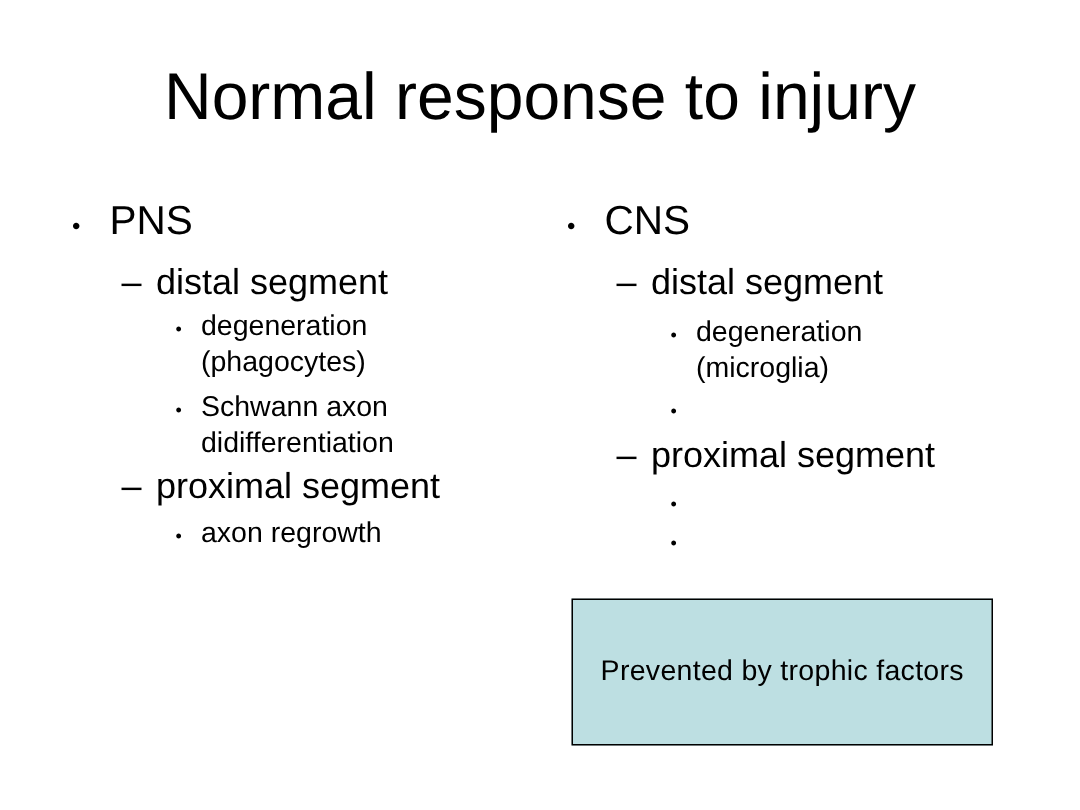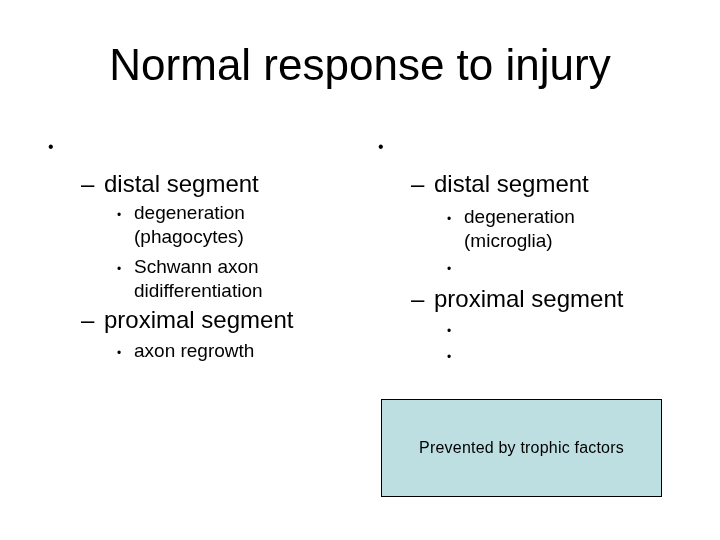--- a/index.html
+++ b/index.html
@@ -73,35 +73,36 @@
     top: 399px;
     width: 281px;
     height: 98px;
     box-sizing: border-box;
     border: 1.5px solid #000000;
     display: flex;
     align-items: center;
     justify-content: center;
   }
   .callout .callout-text {
-    font-size: 16px;
+    font-size: 19px;
     letter-spacing: 0.2px;
     white-space: nowrap;
   }
 </style>
 </head>
 <body style="background: rgb(255, 255, 255);">
 
 <div class="slide">
 
   <div class="title">Normal response to injury</div>
 
   <div class="col" id="col-pns">
       <div class="item lvl1">
         <span class="marker">•</span>
+        <span class="txt">PNS</span>
       </div>
       <div class="item lvl2">
         <span class="marker">–</span>
         <span class="txt">distal segment</span>
       </div>
       <div class="item lvl3">
         <span class="marker">•</span>
         <span class="txt">degeneration
 (phagocytes)</span>
       </div>
@@ -116,20 +117,21 @@
       </div>
       <div class="item lvl3">
         <span class="marker">•</span>
         <span class="txt">axon regrowth</span>
       </div>
     </div>
 
   <div class="col" id="col-cns">
       <div class="item lvl1">
         <span class="marker">•</span>
+        <span class="txt">CNS</span>
       </div>
       <div class="item lvl2">
         <span class="marker">–</span>
         <span class="txt">distal segment</span>
       </div>
       <div class="item lvl3">
         <span class="marker">•</span>
         <span class="txt">degeneration
 (microglia)</span>
       </div>

